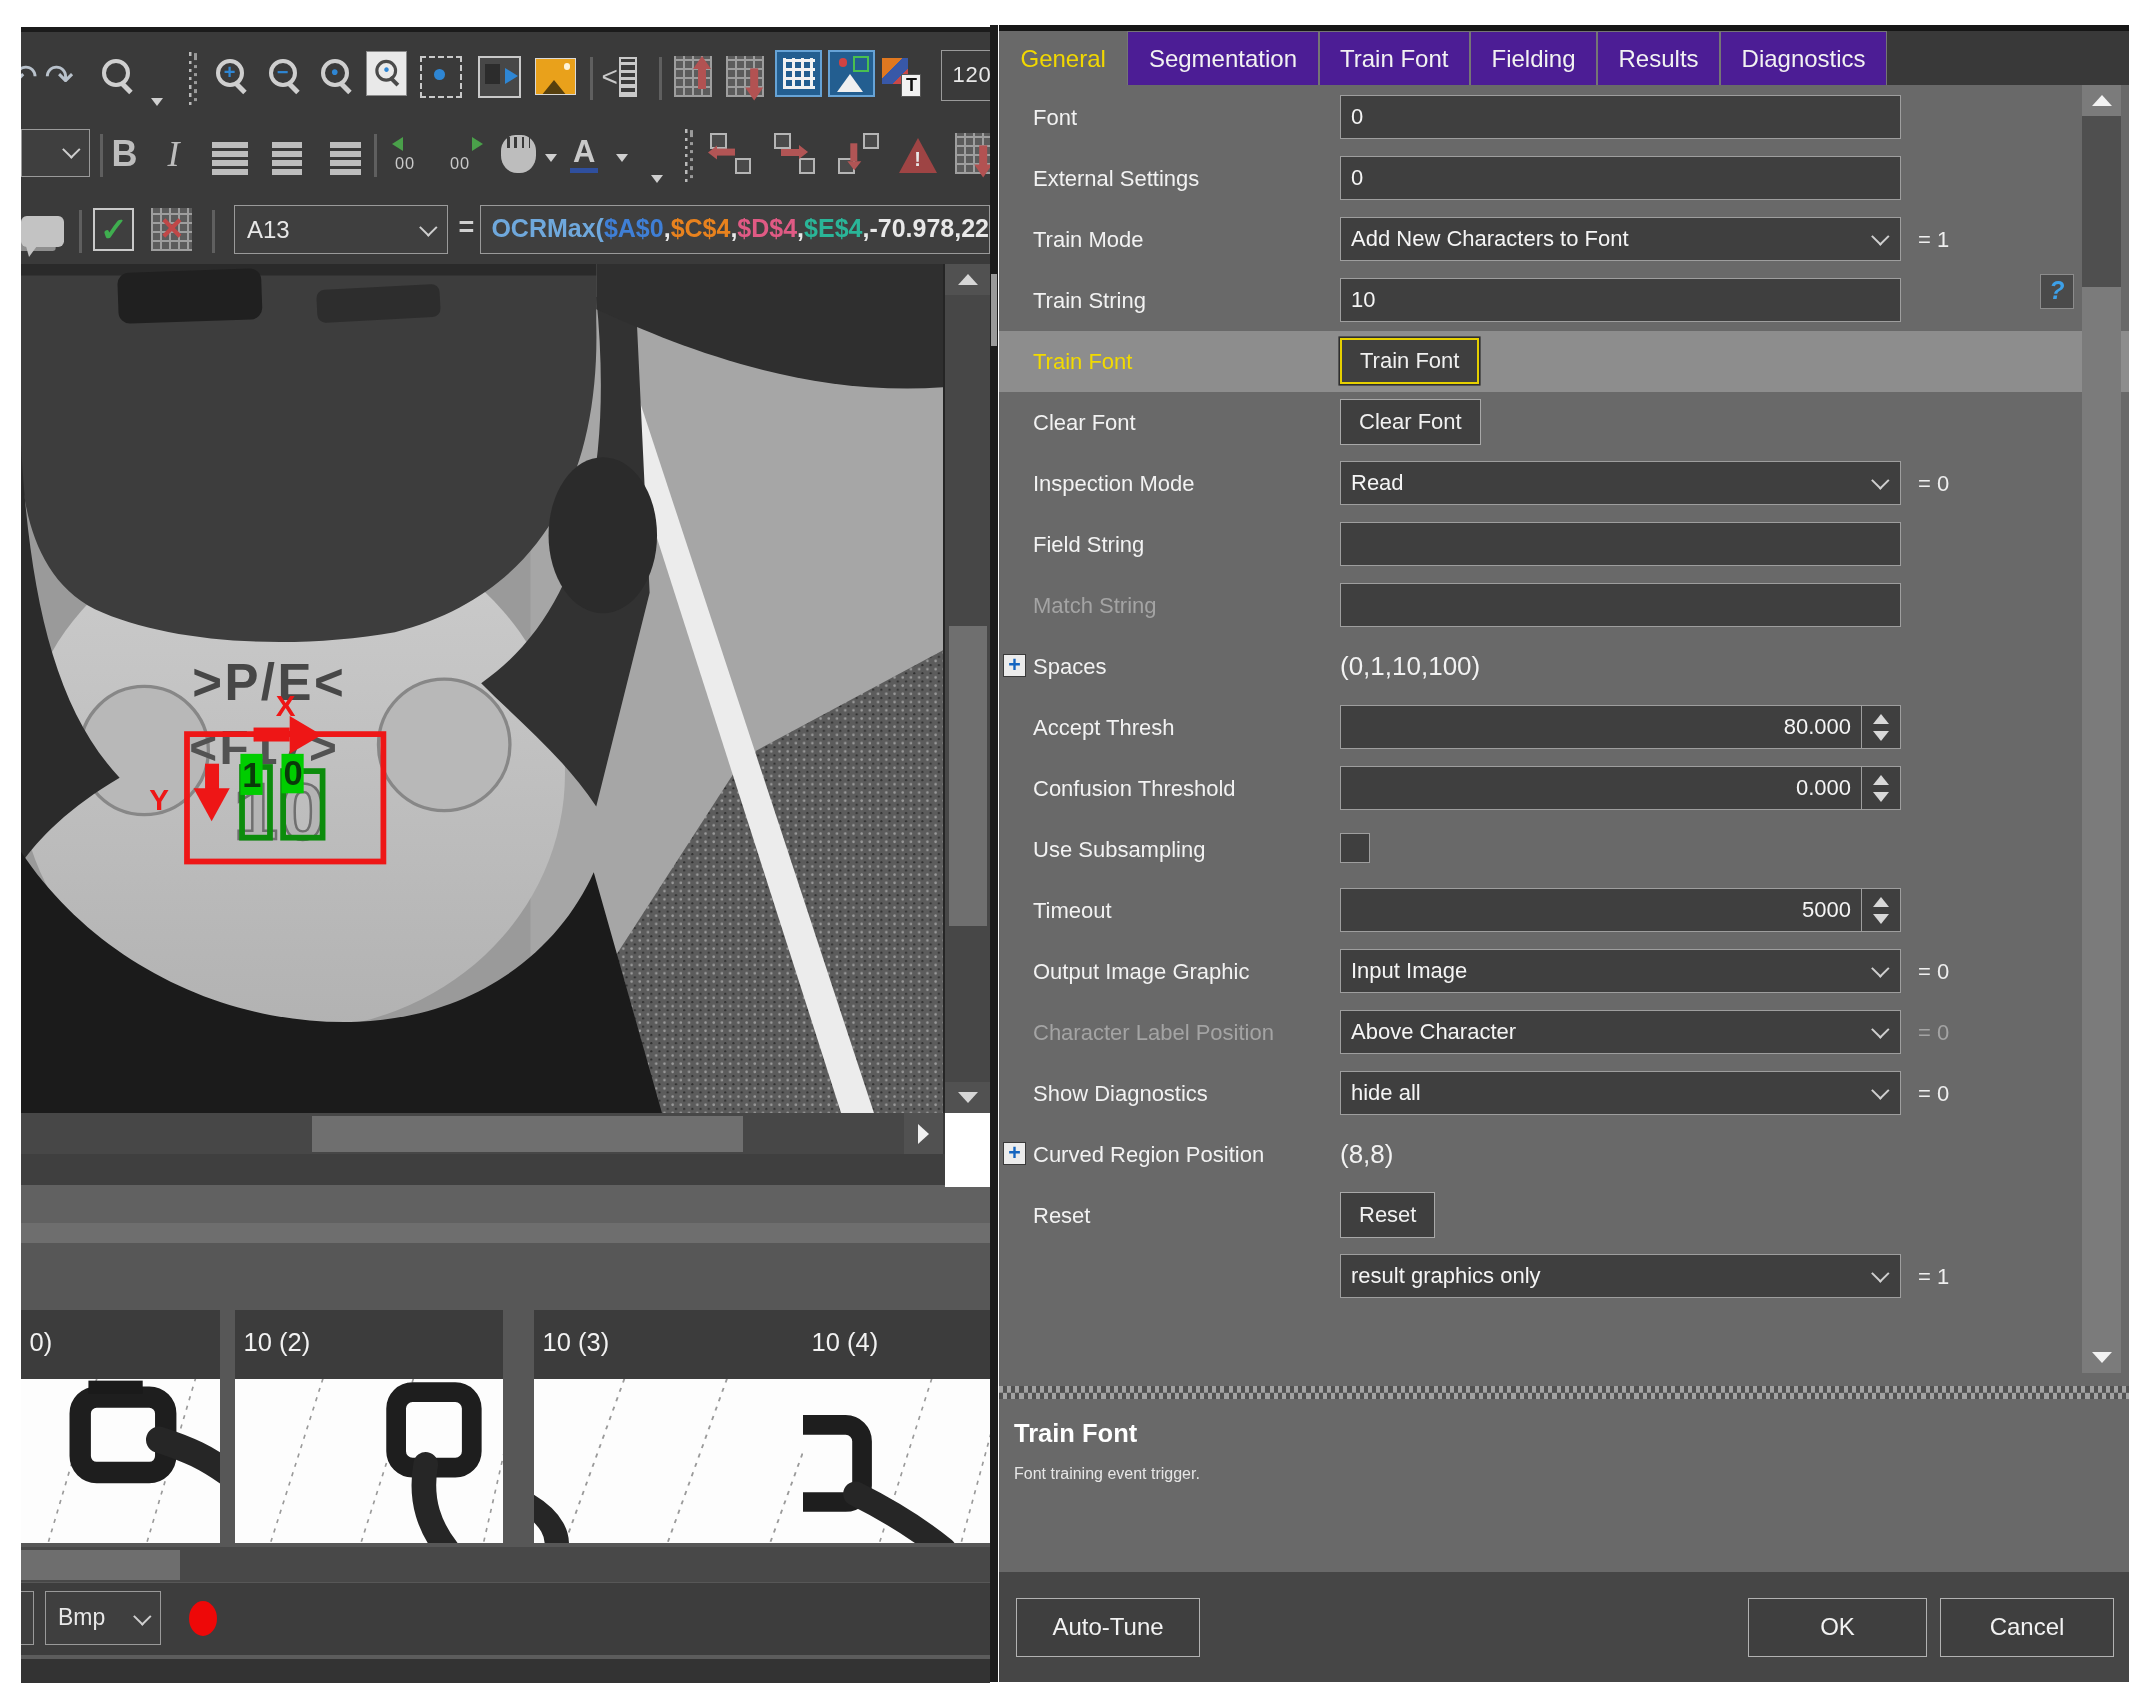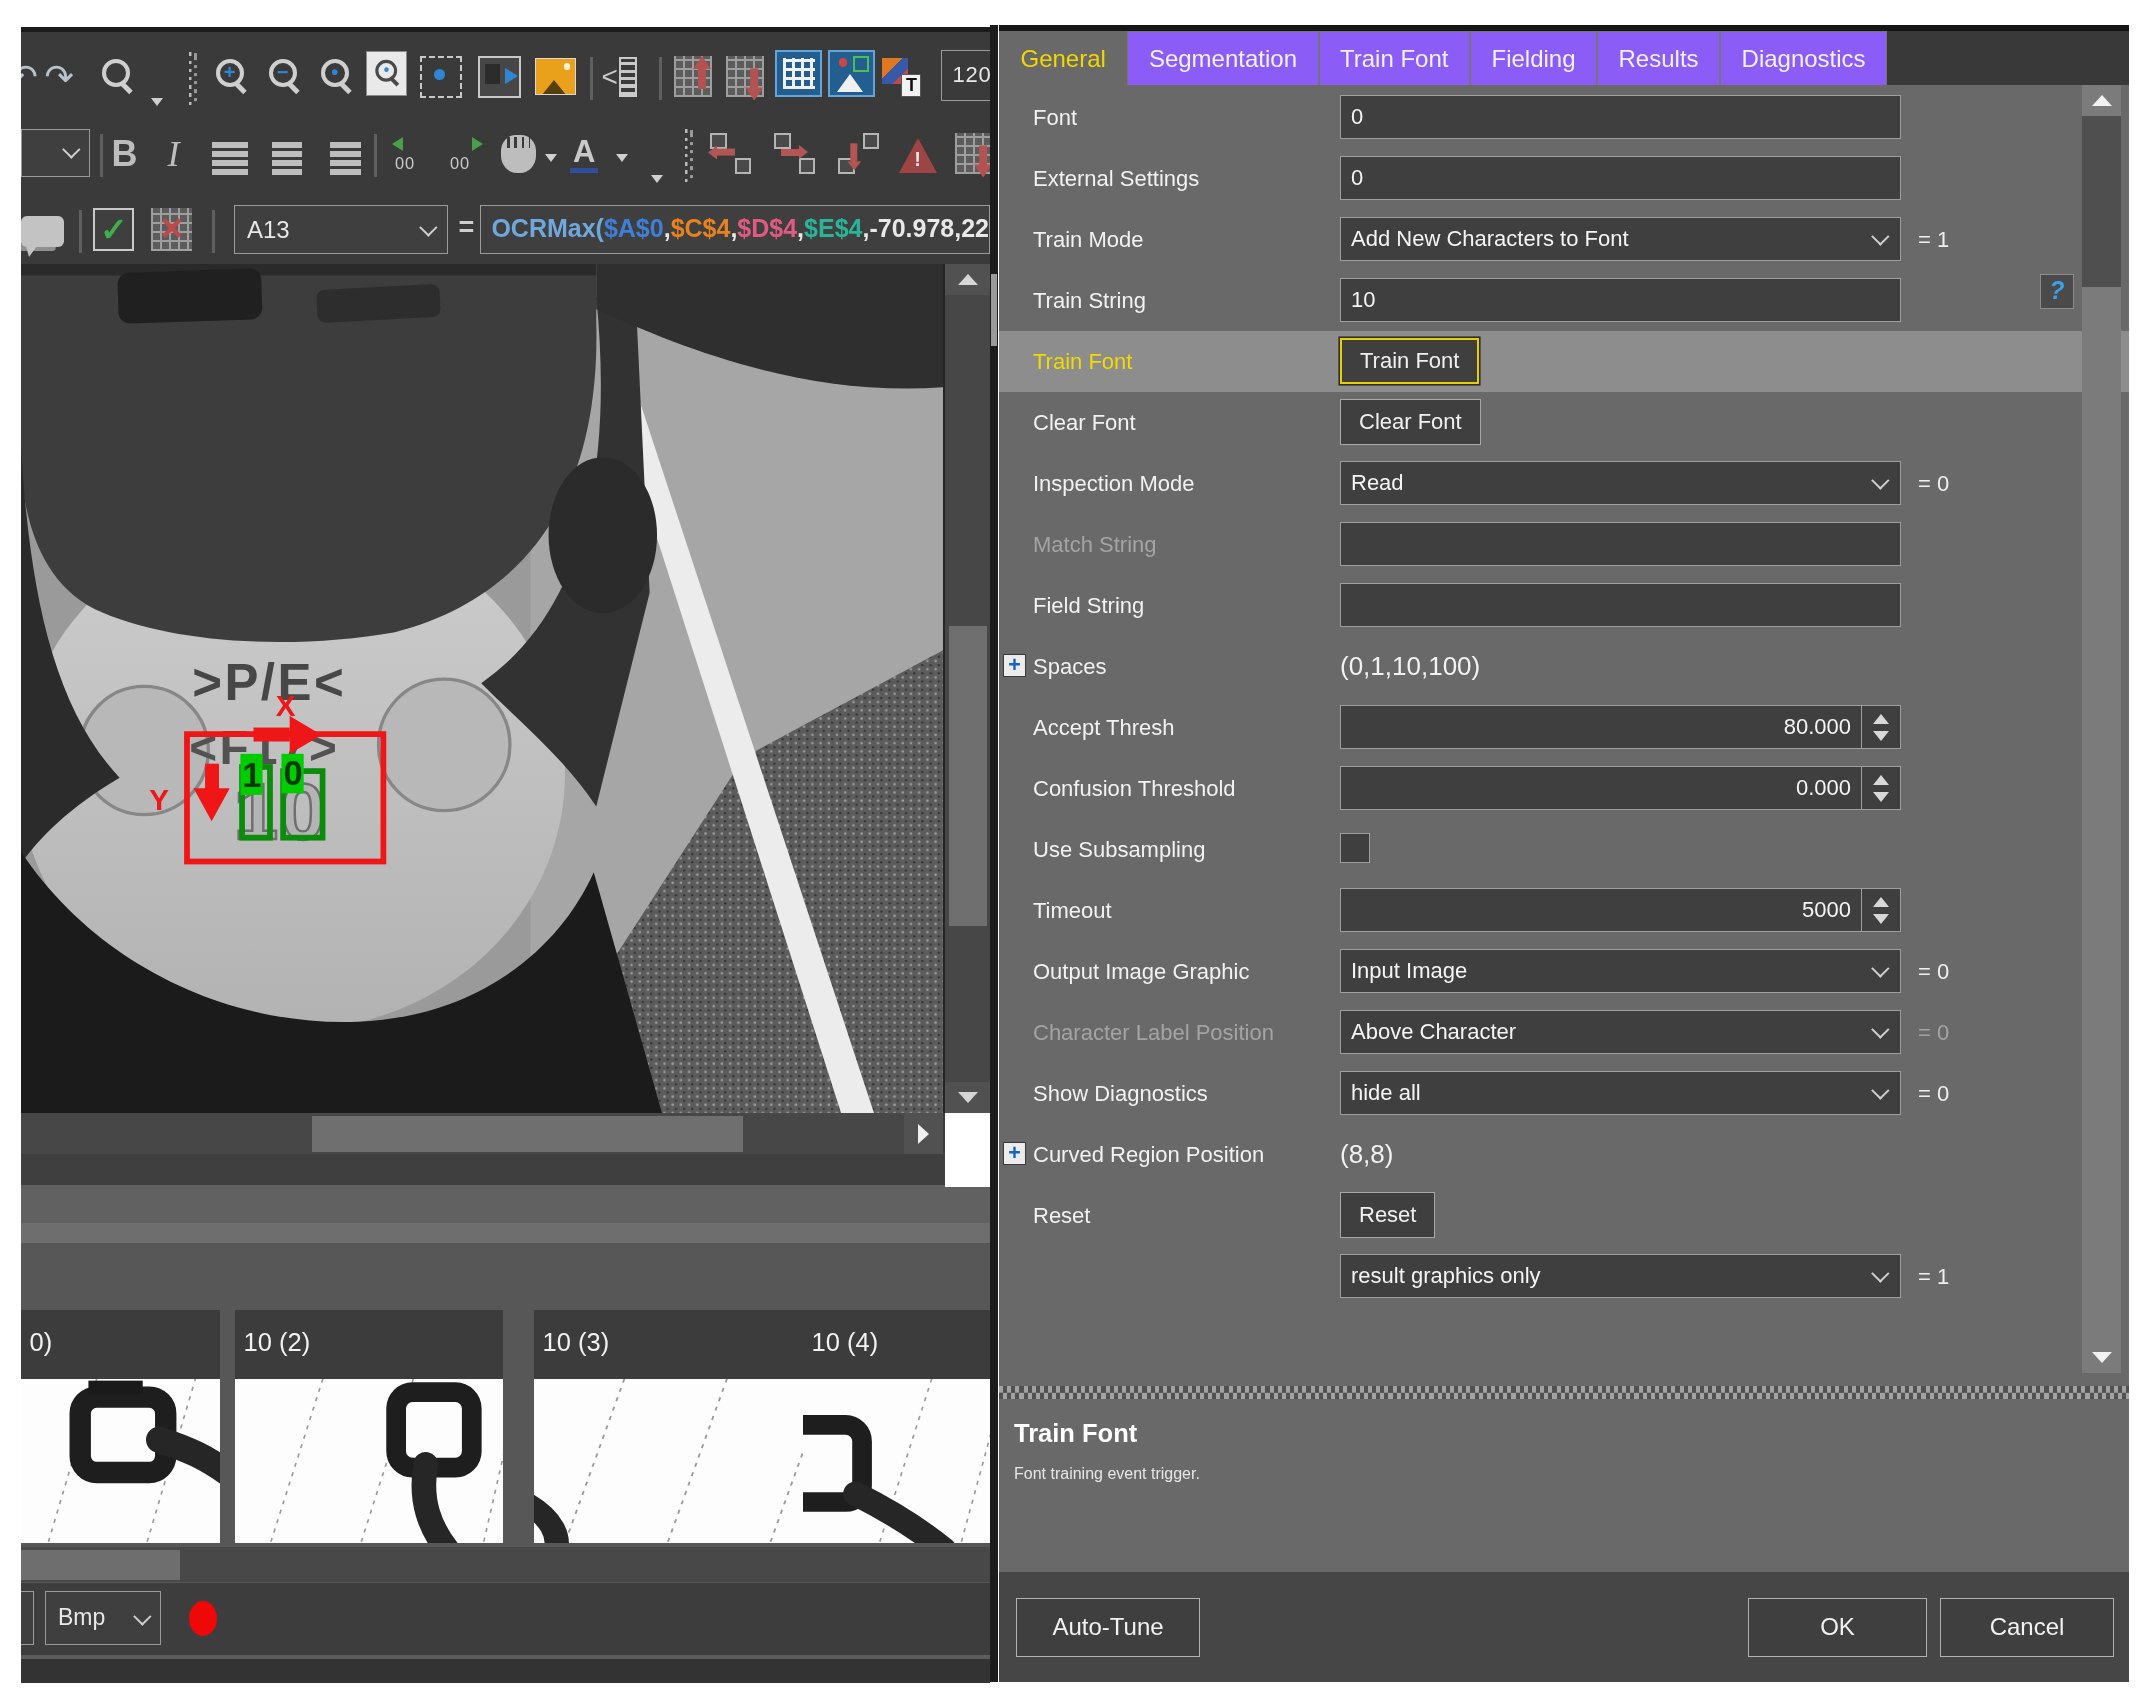--- a/index.html
+++ b/index.html
@@ -131,21 +131,21 @@
   .statusstrip{position:absolute;left:0;top:1623px;width:100%;height:28px;background:#333333;border-top:4.1px solid #5c5c5c;box-sizing:content-box;}
 
   
   .splitter{position:absolute;left:990px;top:25px;width:8.2px;height:1657px;background:#1c1c1c;}
   .split-handle{position:absolute;left:0.8px;right:0.8px;top:249px;height:72px;background:#9a9a9a;}
 
   
   .right-panel{position:absolute;left:999px;top:25px;width:1130px;height:1657px;background:#696969;overflow:hidden;}
   .topline{position:absolute;left:0;top:0;width:100%;height:5.8px;background:#161616;}
   .tabstrip{position:absolute;left:0;top:5.8px;width:100%;height:54px;background:#393939;white-space:nowrap;}
-  .tab{display:inline-block;height:54px;line-height:53px;padding:0 20.5px;font-size:24px;color:#f2f2f2;background:#8b5cf6;border:0.8px solid #757575;border-bottom:none;box-sizing:border-box;}
+  .tab{display:inline-block;height:54px;line-height:53px;padding:0 20.5px;font-size:24px;color:#f2f2f2;background:#4c1d95;border:0.8px solid #757575;border-bottom:none;box-sizing:border-box;}
   .tab.active{background:#696969;color:#f2d800;border-color:#696969;}
   .prows{position:absolute;left:0;top:62px;width:100%;}
   .prow{position:relative;height:61px;padding-left:16px;}
   .prow.hl{background:#8d8d8d;}
   .plabel{position:absolute;left:34px;top:0;width:304px;line-height:61px;font-size:22px;color:#f2f2f2;white-space:nowrap;}
   .prow.hl .plabel{color:#f2da00;}
   .prow.dim .plabel,.prow.dim .presult{color:#a4a4a4;}
   .expand{position:absolute;left:4.1px;top:18px;width:23px;height:23px;background:#ececec;border:0.8px solid #3a3a3a;color:#1565c0;font-size:21.4px;font-weight:bold;text-align:center;line-height:21.4px;box-sizing:border-box;}
   .ctrl{position:absolute;left:341px;top:8.2px;width:561px;height:44px;background:#3f3f3f;border:1.6px solid #9e9e9e;box-sizing:border-box;}
   .ctrl .val{display:block;line-height:41px;padding-left:10px;font-size:22px;color:#f5f5f5;white-space:nowrap;overflow:hidden;}
@@ -551,28 +551,28 @@
           <div class="pbtn">Clear Font</div>
         </div>
         <div class="prow">
           <span class="plabel">Inspection Mode</span>
           <div class="ctrl select">
             <span class="val">Read</span>
             <i class="chev"></i>
           </div>
           <span class="presult">= 0</span>
         </div>
+        <div class="prow">
+          <span class="plabel">Field String</span>
+          <div class="ctrl input">
+            <span class="val"></span>
+          </div>
+        </div>
         <div class="prow dim">
           <span class="plabel">Match String</span>
-          <div class="ctrl input">
-            <span class="val"></span>
-          </div>
-        </div>
-        <div class="prow">
-          <span class="plabel">Field String</span>
           <div class="ctrl input">
             <span class="val"></span>
           </div>
         </div>
         <div class="prow">
           <span class="expand">+</span>
           <span class="plabel">Spaces</span>
           <span class="pvalue">(0,1,10,100)</span>
         </div>
         <div class="prow">

